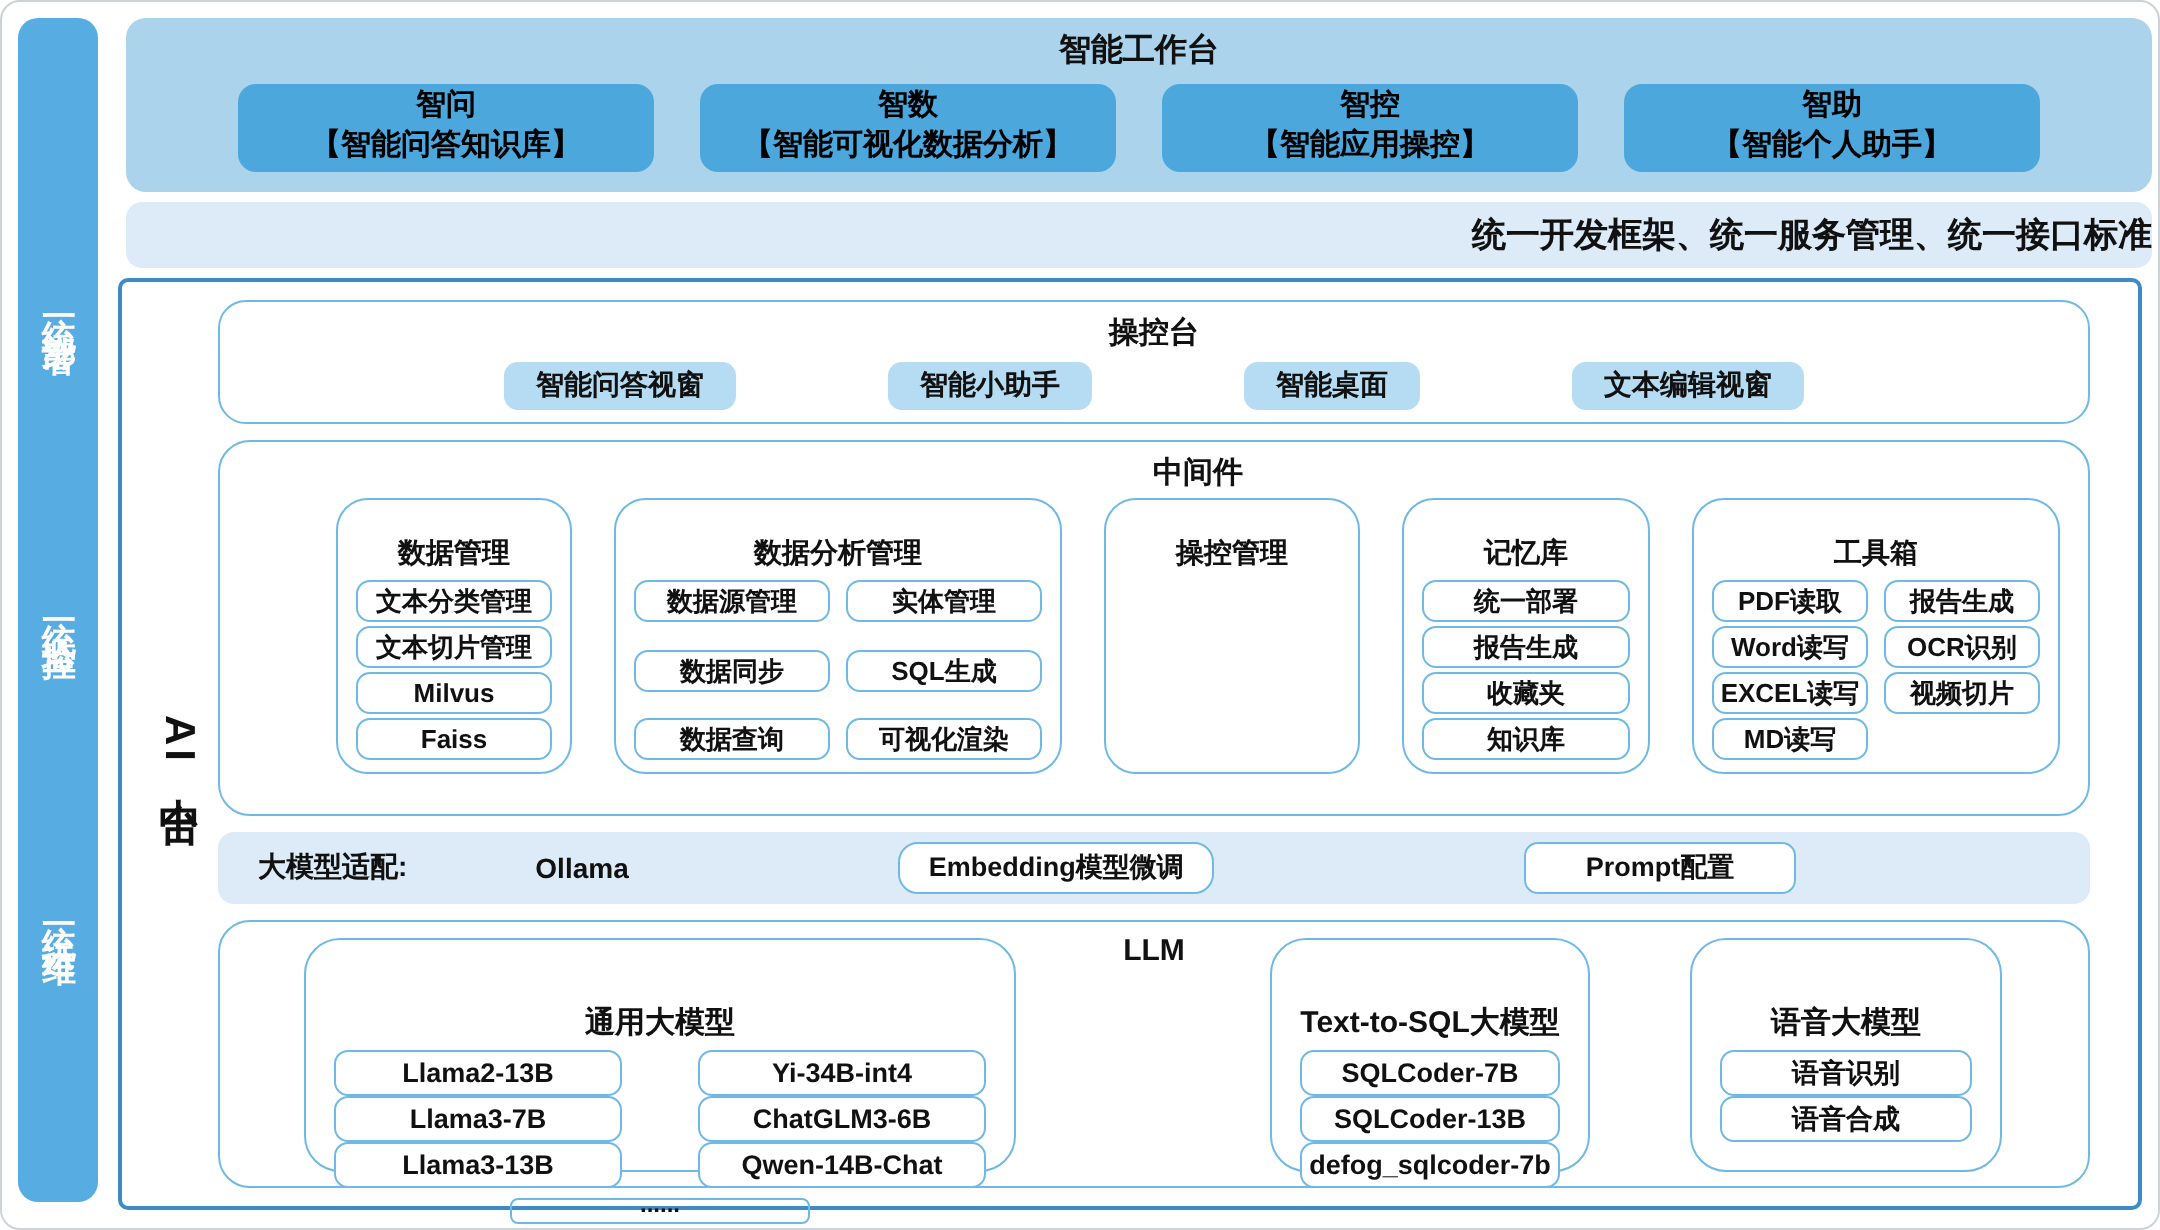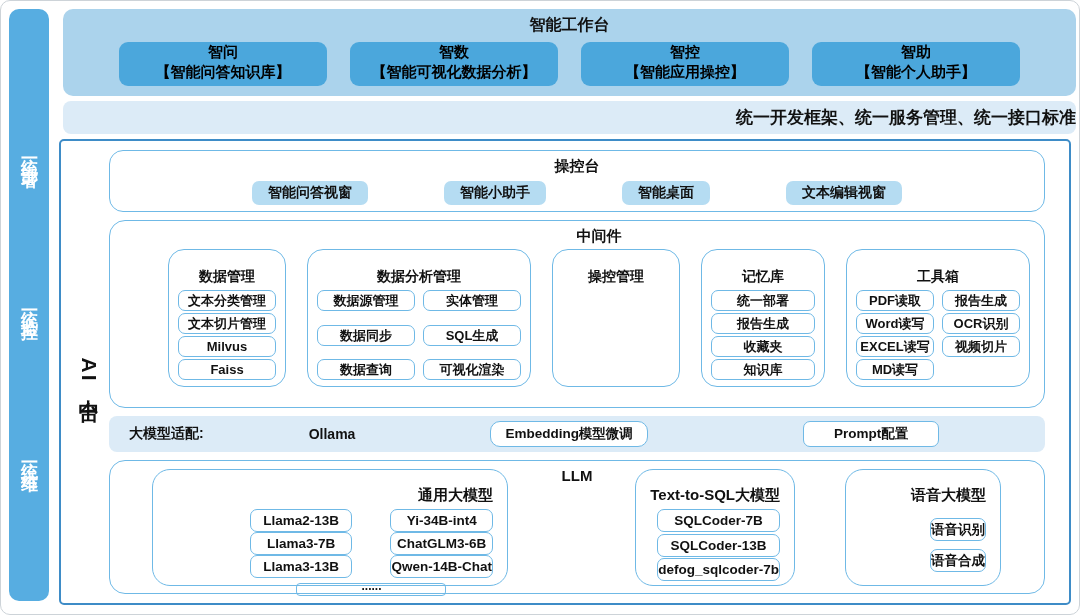--- a/index.html
+++ b/index.html
@@ -58,31 +58,31 @@
   .item { border:1px solid var(--border-light,#6FB9E6); border-radius:7px; background:#fff;
     height:21px; line-height:19px; text-align:center; font-size:13px; white-space:nowrap; overflow:hidden;font-weight:bold; }
   .grid2 { flex:1; display:grid; grid-template-columns:1fr 1fr; column-gap:8px;
     grid-auto-rows:21px; align-content:space-between; }
   .g-data{width:118px} .g-analysis{width:224px} .g-control{width:128px} .g-memory{width:124px} .g-toolbox{width:184px}
 
   
   .adapter { margin-top:8px; height:36px; background:var(--bar-blue,#DCEBF7); border-radius:8px;
     display:flex; align-items:center; padding:0 20px; }
   .adapter-label { font-weight:bold; font-size:14px; }
-  .adapter-plain { font-weight:bold; font-size:14px; margin-left:105px; }
+  .adapter-plain { font-weight:bold; font-size:14px; margin-left:64px; }
   .adapter-box { background:#fff; border:1px solid var(--border-light,#6FB9E6); border-radius:7px;
     padding:3px 14px; font-weight:bold; font-size:13.5px; white-space:nowrap; }
   .adapter-box.b1 { margin-left:135px;border-radius:10px; }
   .adapter-box.b2 { margin-left:155px; padding:3px 30px; }
 
   
   .llm { margin-top:8px; flex:1; border-radius:16px; position:relative; }
   .llm-title { position:absolute; top:6px; left:50%; transform:translateX(-50%); }
   .llm-groups { position:absolute; left:42px; right:24px; top:8px; bottom:7px; display:flex; }
-  .llm .group { height:auto; border-radius:18px; padding:4px 14px;align-items:flex-end; }
+  .llm .group { height:auto; border-radius:18px; padding:20px 14px; }
   .llm .group-title { font-size:15px; }
   .llm .item { height:23px; line-height:21px; font-size:13.5px; }
   .g-general { width:356px; }
   .g-general .grid2 { column-gap:38px; grid-auto-rows:23px; }
   .g-general-content { flex:1; display:flex; flex-direction:column; }
   .dots-box { height:13px; width:150px; margin:5px auto 1px auto; border:1px solid var(--border-light,#6FB9E6);
     border-radius:4px; font-size:12px; font-weight:bold; line-height:5px; text-align:center; }
   .g-sql { width:160px; margin-left:127px; }
   .g-voice { width:156px; margin-left:50px; }
   .voice-col { flex:1; display:flex; flex-direction:column; justify-content:space-evenly; }

